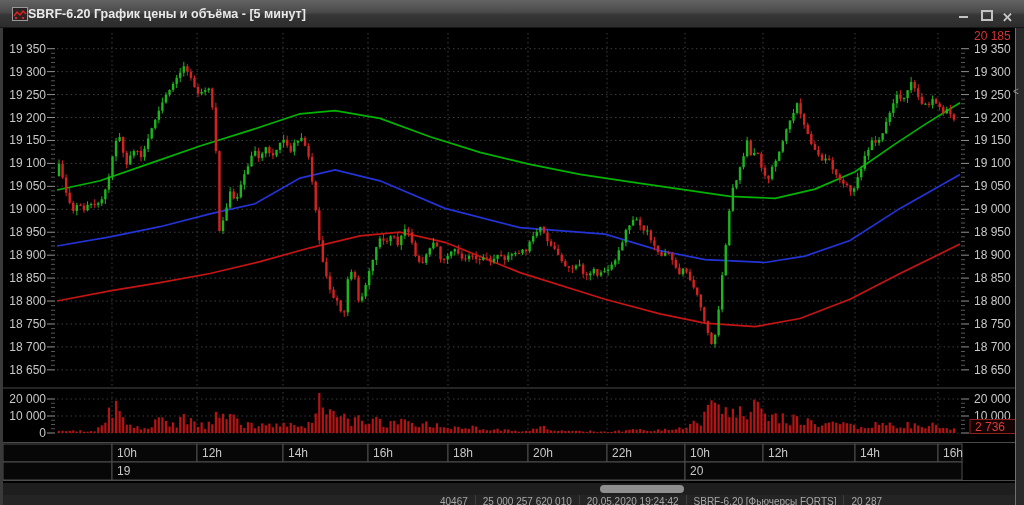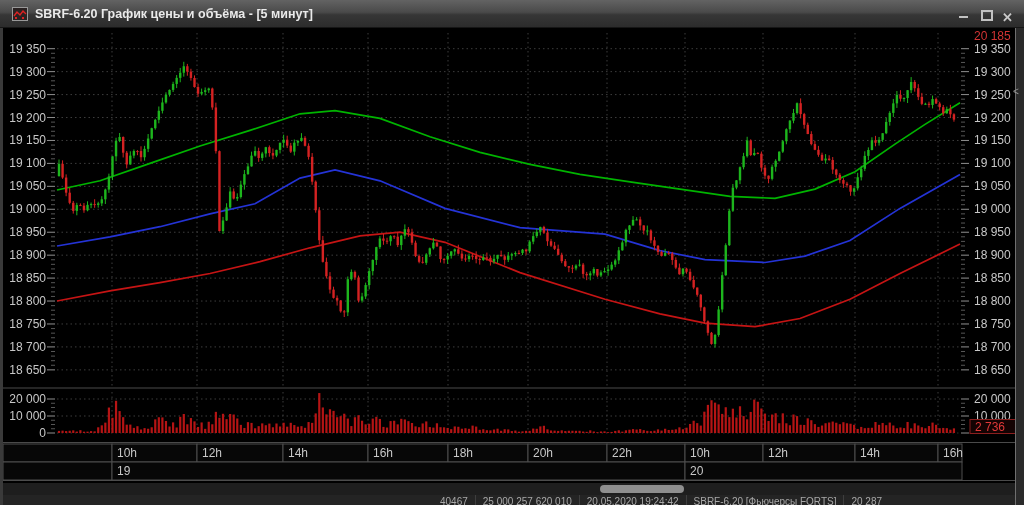--- a/index.html
+++ b/index.html
@@ -3,21 +3,21 @@
 <meta charset="utf-8">
 <style>
   html,body{margin:0;padding:0;background:#000;}
   #win{position:relative;width:1024px;height:505px;background:#000;overflow:hidden;
        font-family:"Liberation Sans",sans-serif;}
   
   .titlebar{position:absolute;top:0;left:0;right:0;height:27px;
     background:linear-gradient(180deg,#636363 0%,#4a4a4a 45%,#363636 55%,#2c2c2c 100%);
     border-bottom:1px solid #161616;display:flex;align-items:center;z-index:30;}
   .app-icon{width:16px;height:14px;margin-left:12px;flex:none;}
-  .title-text{color:#eaeaea;font-size:12.5px;font-weight:bold;margin-left:7px;white-space:nowrap;}
+  .title-text{color:#eaeaea;font-size:12.5px;font-weight:bold;white-space:nowrap;}
   .winbtns{position:absolute;right:10px;top:0;height:27px;display:flex;align-items:center;gap:10px;}
   .wbtn{width:12px;height:12px;position:relative;cursor:default;}
   .glyph-min{position:absolute;left:1px;bottom:2px;width:9px;height:2px;background:#c2c2c2;}
   .glyph-max{position:absolute;left:1px;top:2px;width:8px;height:7px;border:2px solid #c2c2c2;}
   .glyph-close{color:#c8c8c8;font-size:13px;line-height:12px;font-weight:bold;}
   
   .left-frame{position:absolute;left:0;top:28px;width:3px;bottom:0;background:#3a3a3a;z-index:20;}
   .right-frame{position:absolute;left:1015px;top:28px;right:0;bottom:0;background:#2a2a2a;
     border-left:1px solid #6f6f6f;z-index:20;}
   .collapse-arrow{position:absolute;left:1013px;top:86px;color:#9a9a9a;font-size:10px;z-index:21;}

